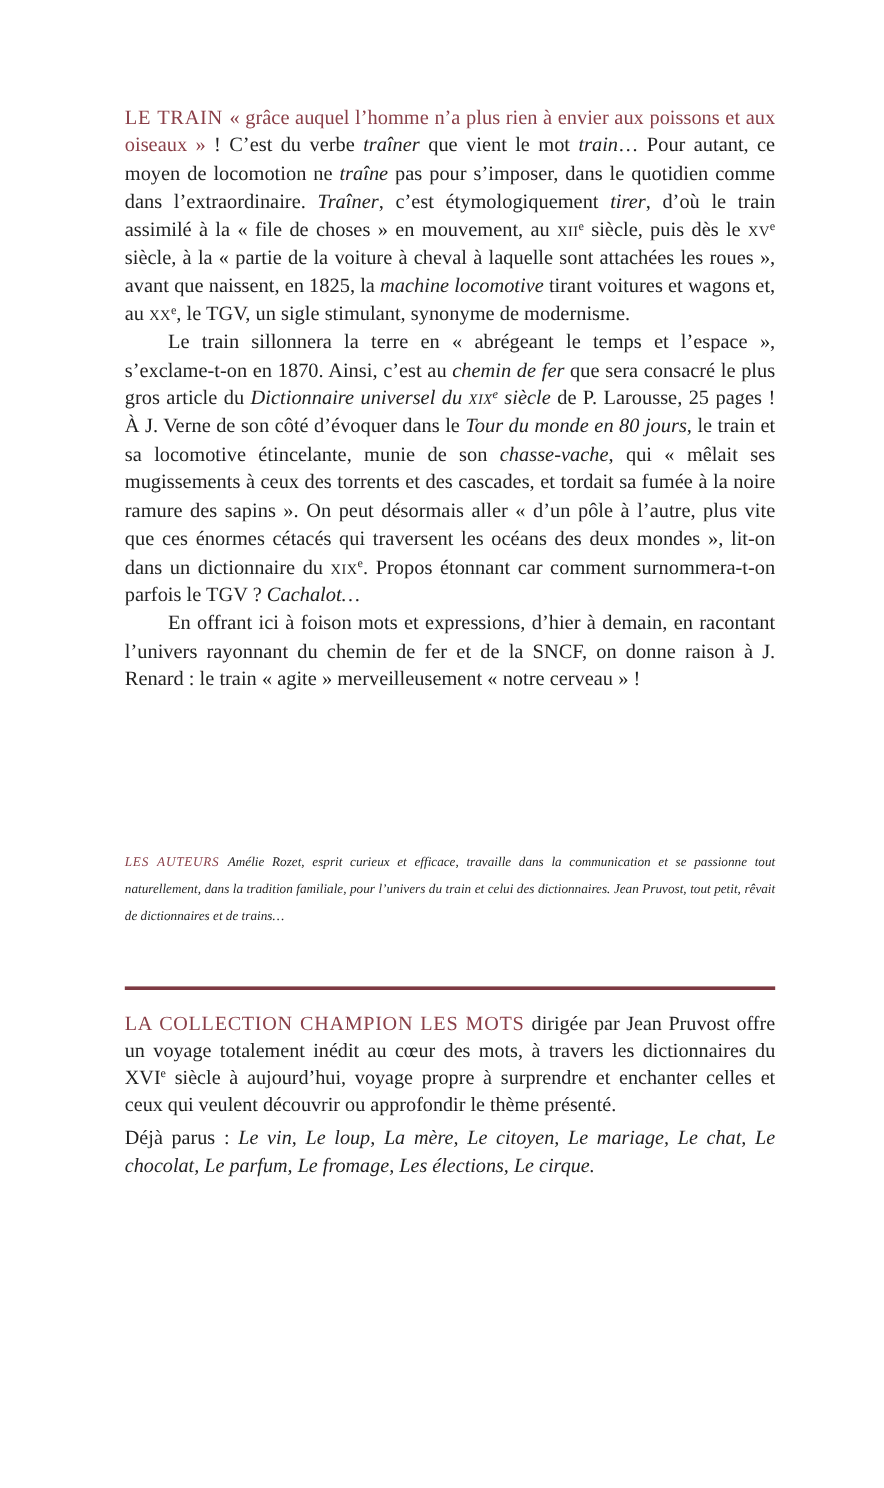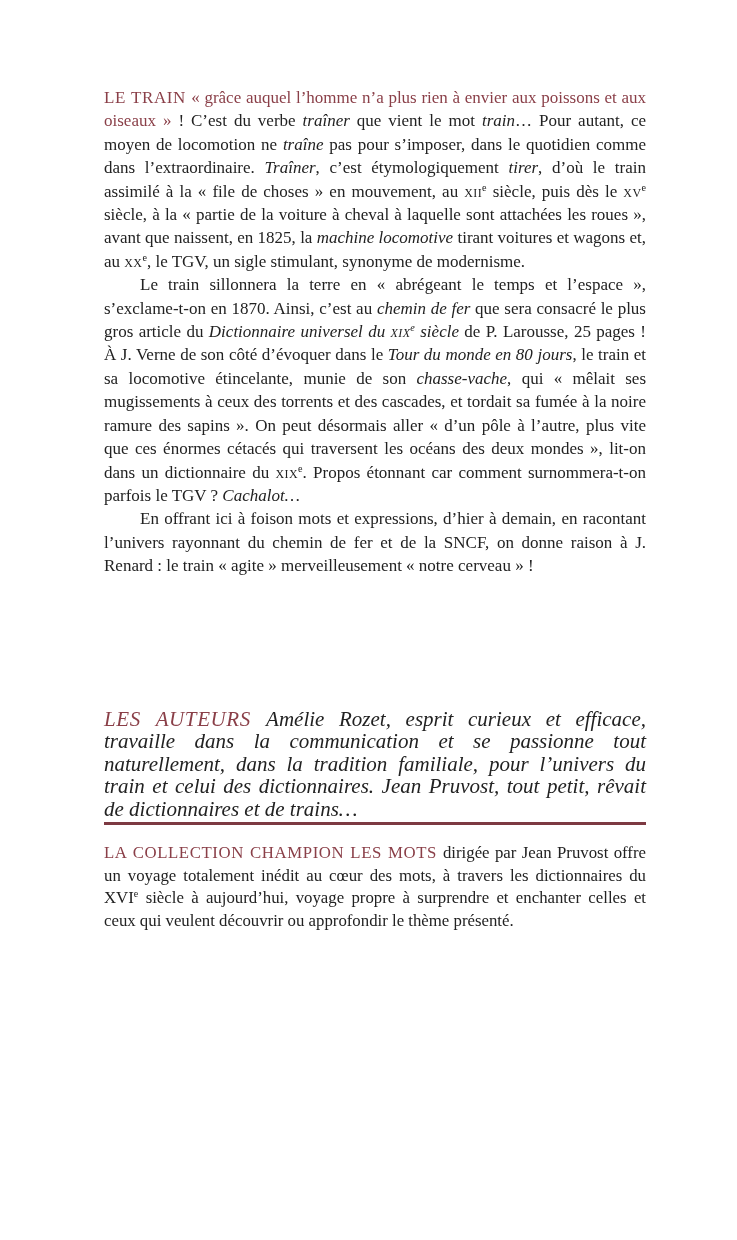--- a/index.html
+++ b/index.html
@@ -6,21 +6,21 @@
   .page{position:relative;width:737px;height:1020px;background:#ffffff;overflow:hidden;
         font-family:"Liberation Serif","DejaVu Serif",serif;color:#222222;}
   .col{position:absolute;left:104px;width:542px;}
 
   
   .blurb{top:86px;font-size:17px;line-height:23.4px;text-align:justify;}
   .blurb p{margin:0;}
   .blurb p.indent{text-indent:36px;}
 
   
-  .authors{top:708px;font-size:21px;line-height:22.4px;text-align:justify;font-style:italic;}
+  .authors{top:708px;font-size:11px;line-height:22.4px;text-align:justify;font-style:italic;}
   .authors p{margin:0;}
 
   
   .rule{position:absolute;left:104px;width:542px;height:3px;background:var(--rule-red,#7d3a42);border:0;margin:0;}
   .rule-1{top:822px;}
   .rule-2{top:1031px;}
 
   
   .collection{top:842px;font-size:16.8px;line-height:22.6px;text-align:justify;}
   .collection p{margin:0;}
@@ -62,20 +62,21 @@
   </div>
 
   <div class="col authors">
     <p><span class="red caps i">LES AUTEURS </span><span class="i">Amélie Rozet, esprit curieux et efficace, travaille dans la communication et se passionne tout naturellement, dans la tradition familiale, pour l’univers du train et celui des dictionnaires. Jean Pruvost, tout petit, rêvait de dictionnaires et de trains…</span></p>
   </div>
 
   <div class="rule rule-1"></div>
 
   <div class="col collection">
     <p><span class="red caps">LA COLLECTION CHAMPION LES MOTS </span><span>dirigée par Jean Pruvost offre un voyage totalement inédit au cœur des mots, à travers les dictionnaires du </span><span>XVI</span><span class="sup">e</span><span> siècle à aujourd’hui, voyage propre à surprendre et enchanter celles et ceux qui veulent découvrir ou approfondir le thème présenté.</span></p>
+    <p class="deja"><span>Déjà parus : </span><span class="i">Le vin, Le loup, La mère, Le citoyen, Le mariage, Le chat, Le chocolat, Le parfum, Le fromage, Les élections, Le cirque.</span></p>
   </div>
 
   <div class="rule rule-2"></div>
 
   <div class="price">9,90 €</div>
 
   <div class="barcode-block">
     <div class="isbn">ISBN 978-2-7453-2462-7</div>
     <div class="bars">
       <svg width="190" height="84" xmlns="http://www.w3.org/2000/svg">

